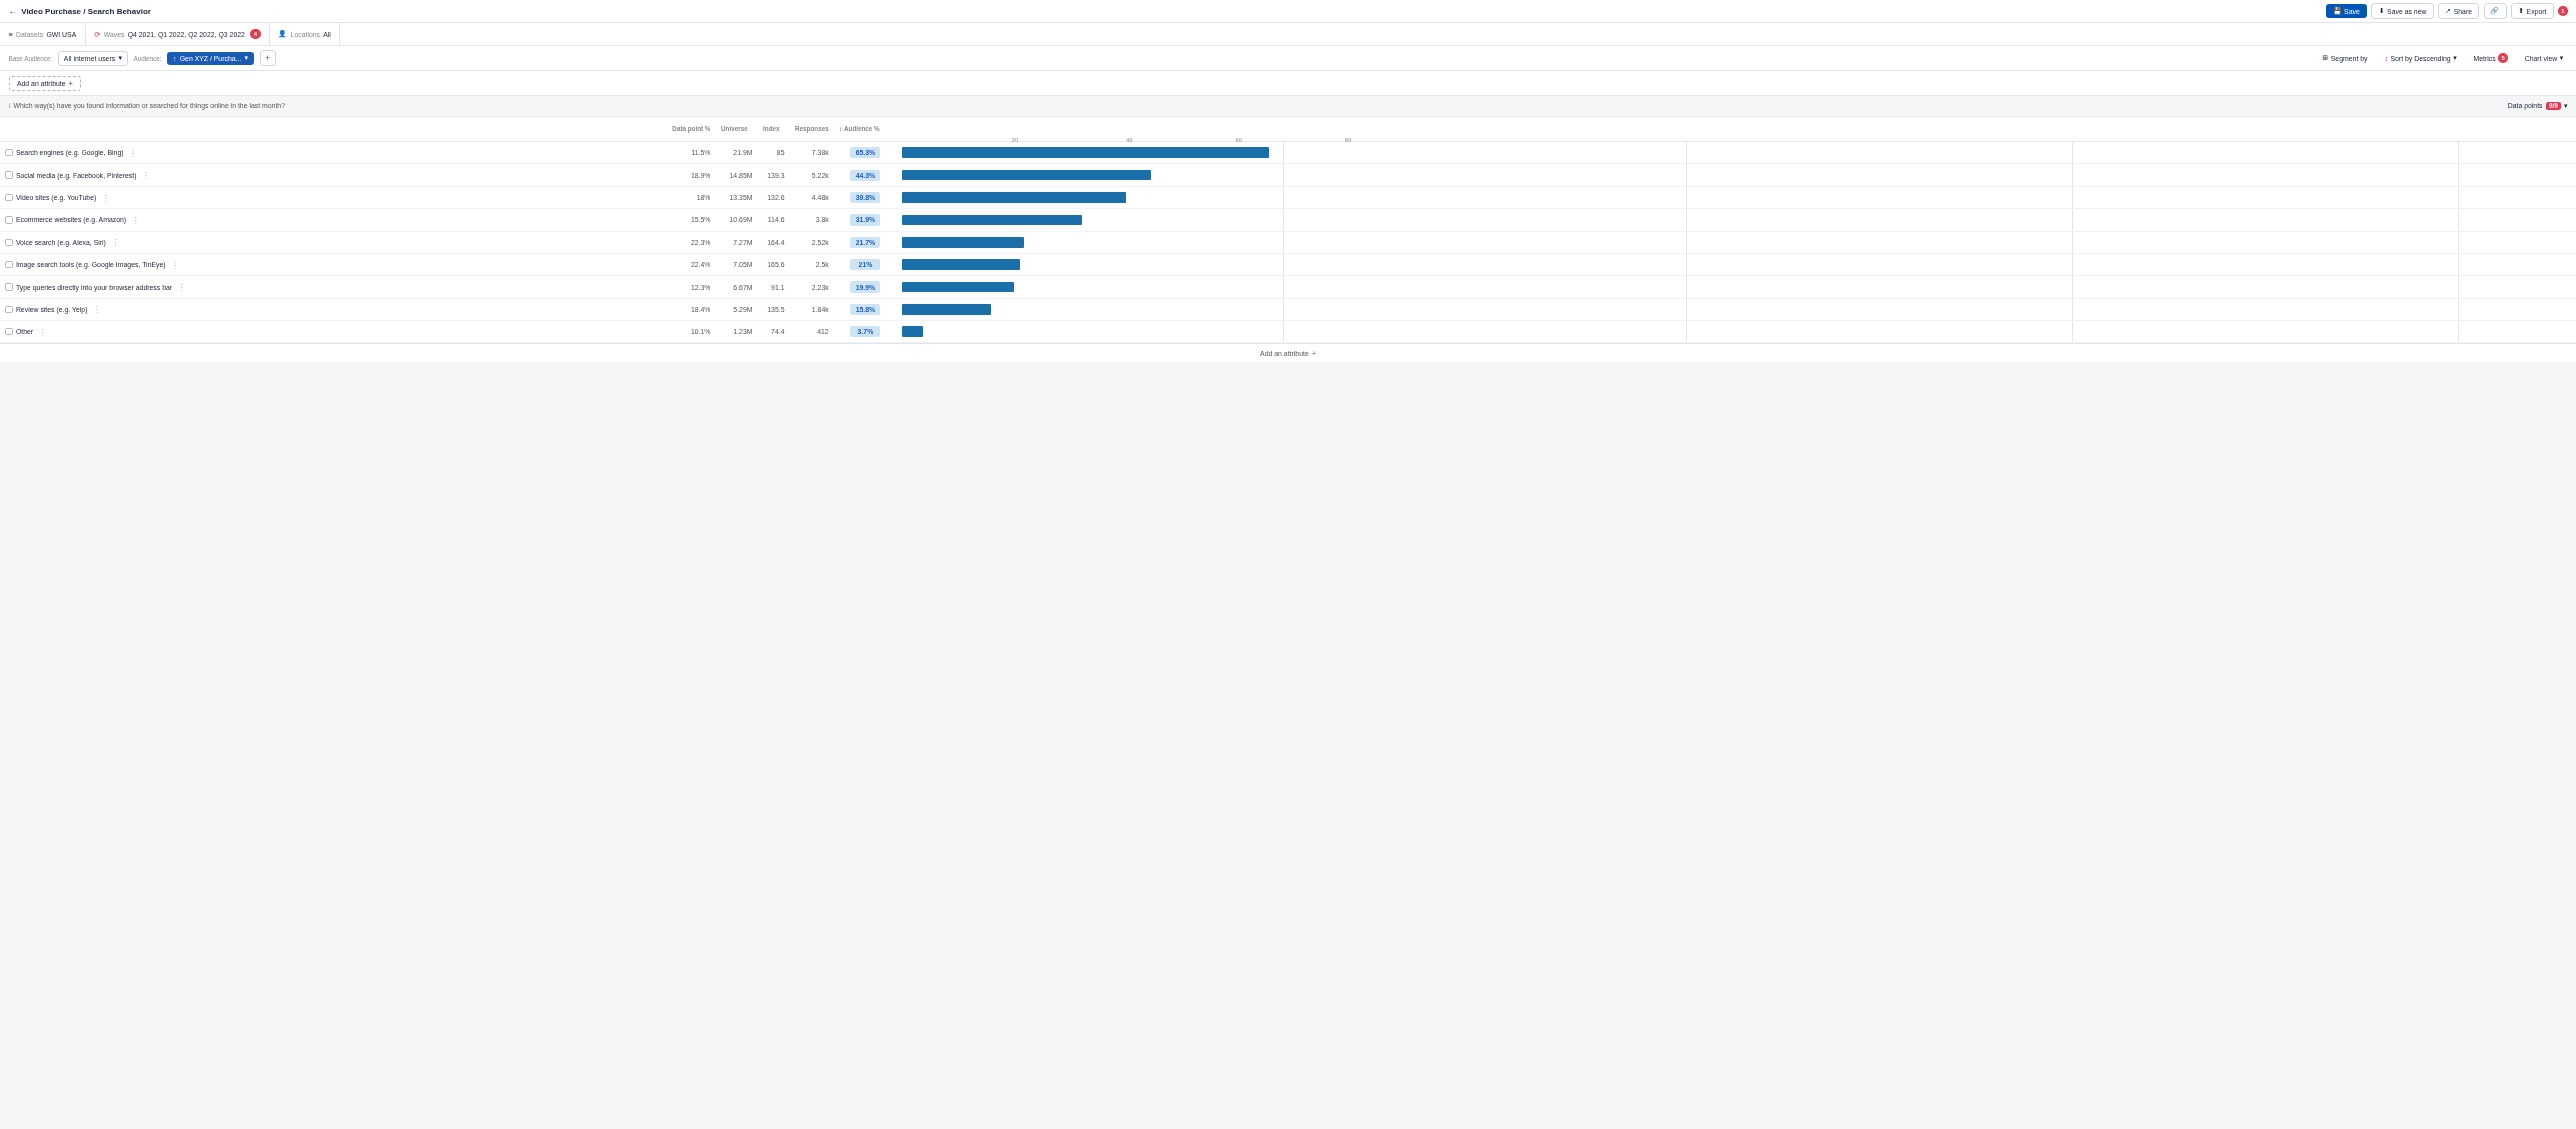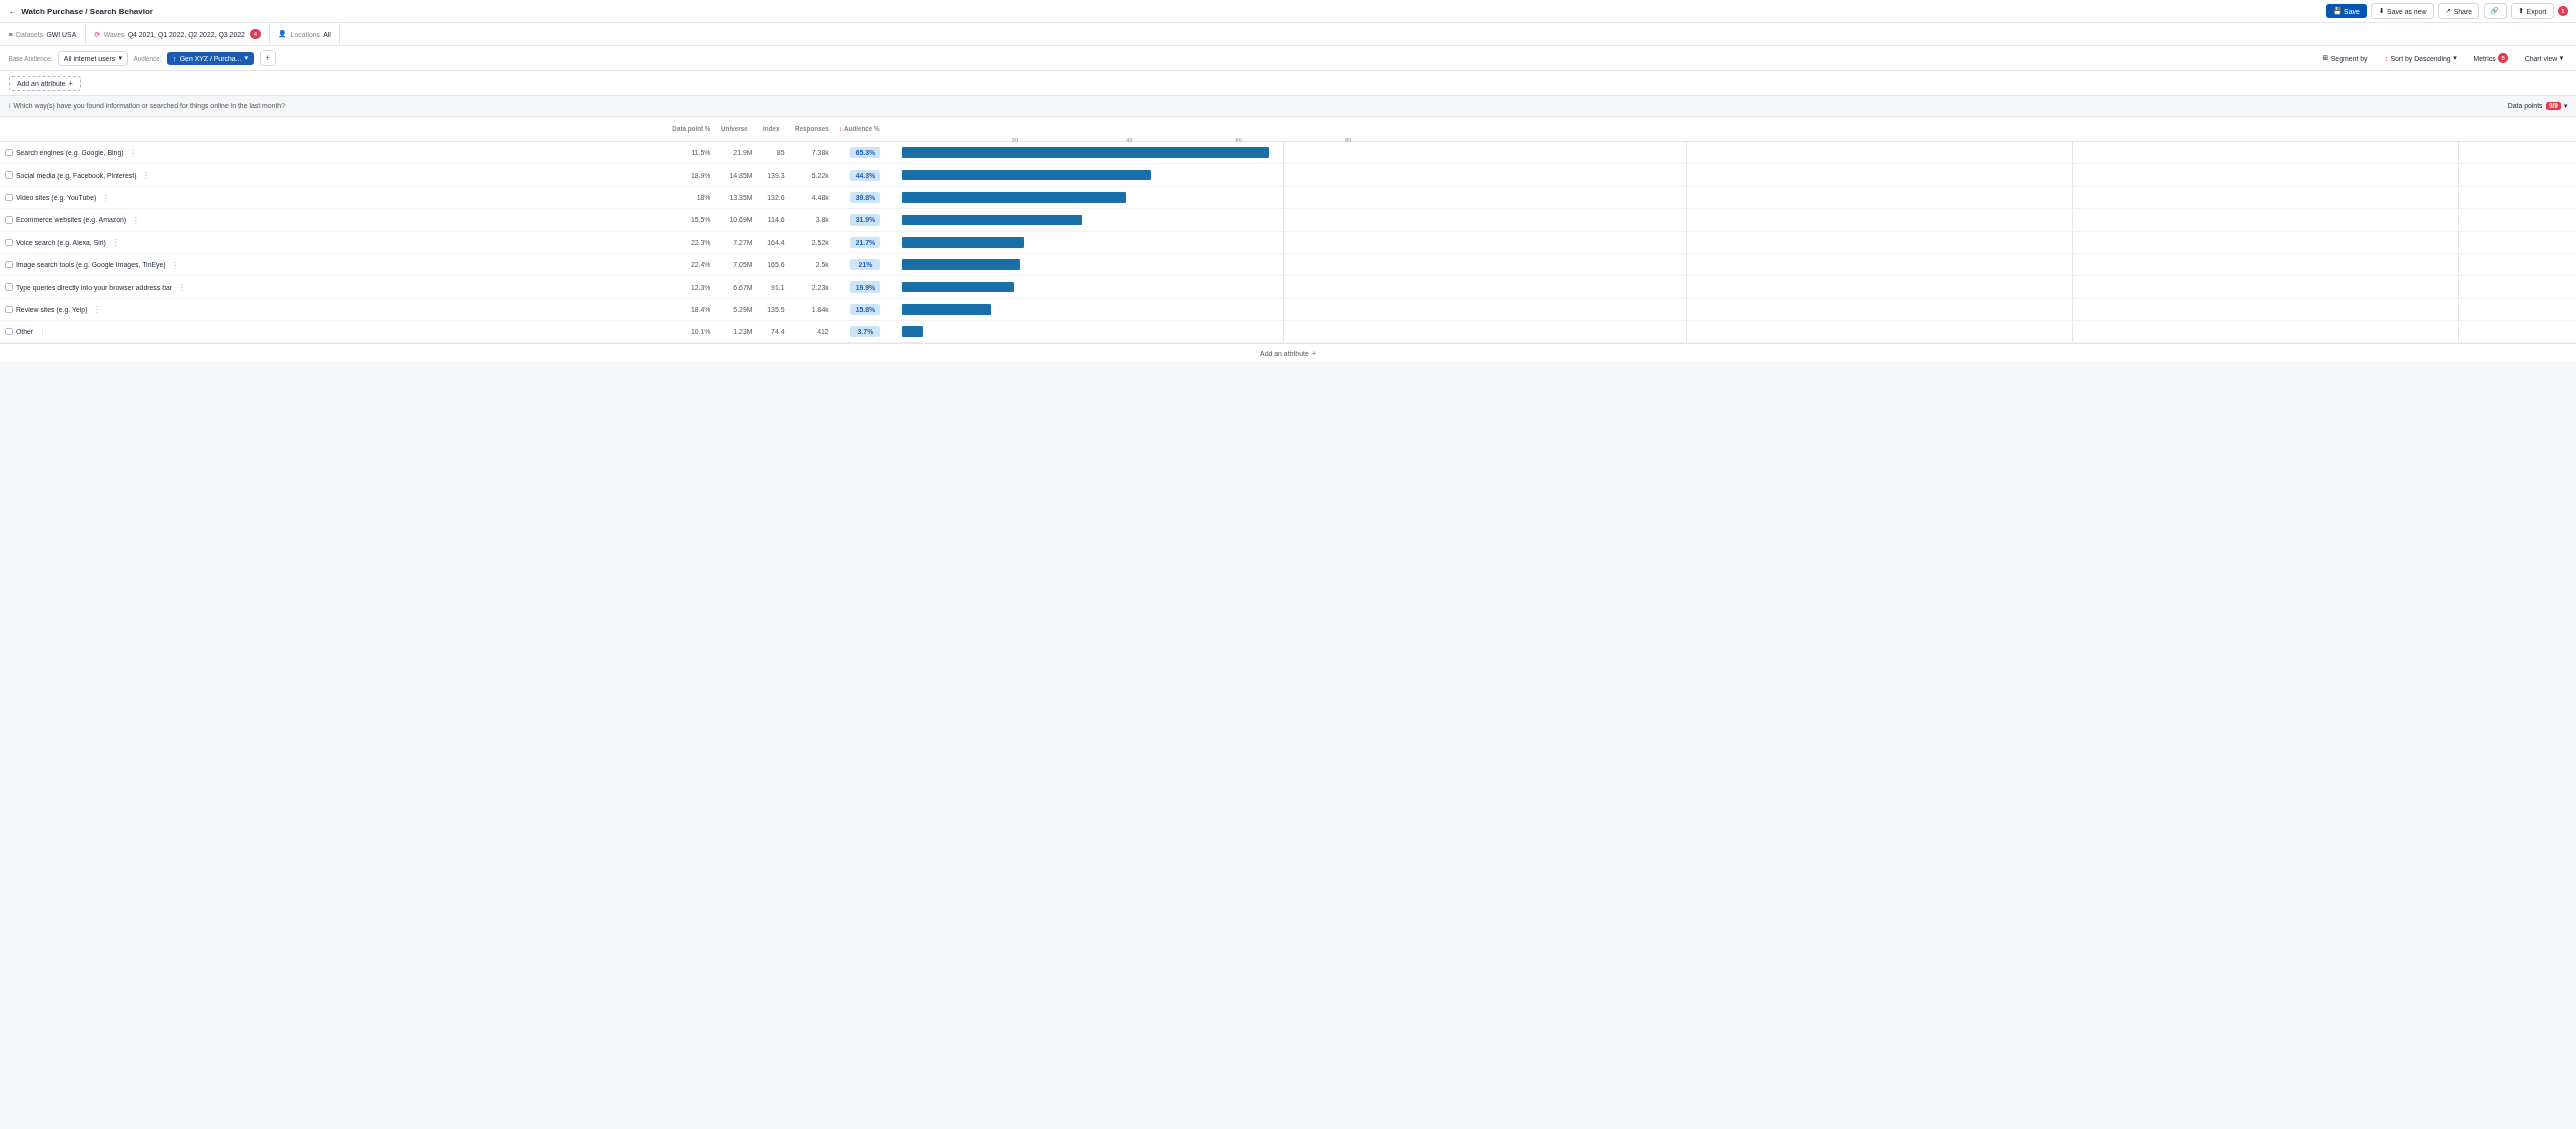--- a/index.html
+++ b/index.html
@@ -164,21 +164,21 @@
     .audience-sort { display: flex; align-items: center; gap: 1.6px; cursor: pointer; }
   </style>
 </head>
 <body>
 
 <div class="top-bar">
   <div class="top-bar-left">
     <button class="back-btn">
       <span>←</span>
     </button>
-    <span class="page-title">Watch Purchase / Search Behavior</span>
+    <span class="page-title">Video Purchase / Search Behavior</span>
   </div>
   <div class="top-bar-right">
     <button class="btn-primary">
       <span>💾</span>
       <span>Save</span>
     </button>
     <button class="btn-outline">
       <span>⬇</span>
       <span>Save as new</span>
     </button>

